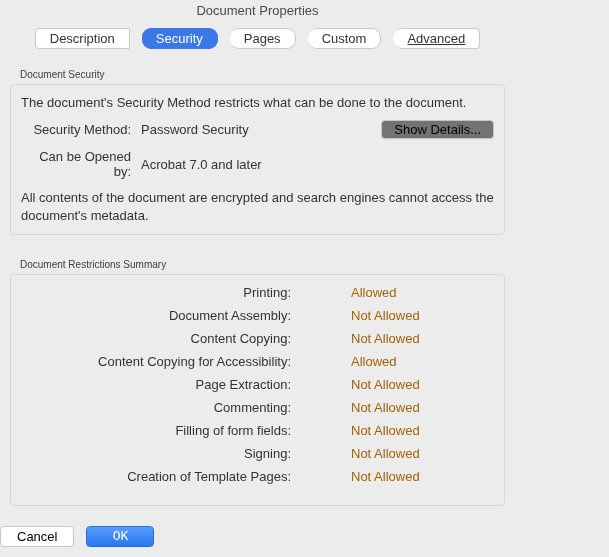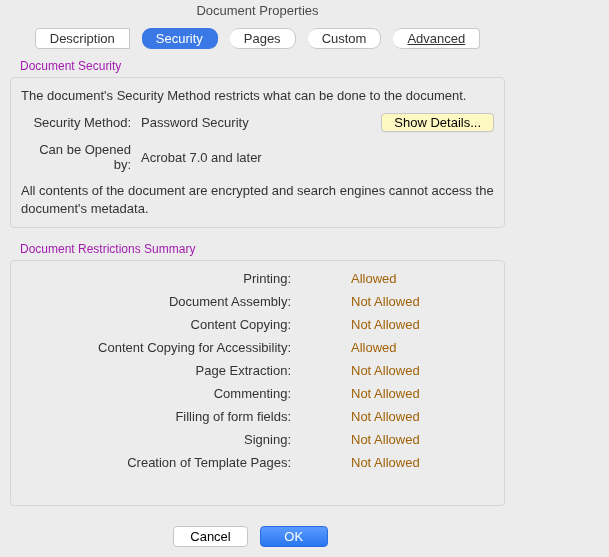--- a/index.html
+++ b/index.html
@@ -49,23 +49,23 @@
 }
 .tab + .tab { border-left: none; border-radius: 9px; }
 .tab:first-child { border-top-left-radius: 4px; border-bottom-left-radius: 4px; }
 .tab:last-child { border-top-right-radius: 4px; border-bottom-right-radius: 4px; text-decoration: underline; }
 .tab.active {
   background: #3a78e6;
   color: #fff;
   border-color: #3a78e6;
 }
 .section-title {
-  font-size: 12px;
-  color: #a21caf;
-  margin: 2px 0 4px 10px;
+  font-size: 10px;
+  color: #404040;
+  margin: 12px 0 4px 10px;
 }
 .panel {
   background: #ececec;
   border: 1px solid #d6d6d6;
   border-radius: 4px;
   padding: 10px 10px 10px 10px;
   margin: 0 0 12px 0;
 }
 .intro {
   margin-bottom: 10px;
@@ -81,21 +81,21 @@
   text-align: right;
   margin-right: 10px;
   color: #333;
 }
 .sec-value {
   color: #333;
 }
 .show-details {
   margin-left: auto;
   padding: 1px 12px;
-  background: #fef9c3;
+  background: #737373;
   border: 1px solid #c6c6c6;
   border-radius: 4px;
   font-size: 13px;
   box-shadow: 0 1px 0 rgba(0,0,0,0.03);
   cursor: default;
 }
 .encrypt-note {
   color: #333;
   margin-top: 6px;
   line-height: 1.35;
@@ -114,38 +114,39 @@
   width: 270px;
   text-align: right;
   margin-right: 12px;
   color: #333;
 }
 .rest-value {
   color: #a16207;
 }
 .footer {
   display: flex;
-  justify-content: center;
+  justify-content: flex-start;
   gap: 12px;
   padding: 12px 14px 10px 0;
 }
 .btn {
   min-width: 68px;
   padding: 2px 16px;
   background: #fff;
   border: 1px solid #c6c6c6;
   border-radius: 4px;
   font-size: 13px;
   text-align: center;
   cursor: default;
 }
 .btn.primary {
   background: linear-gradient(#5a9bff, #2a76f0);
   border: 1px solid #2a6be0;
   color: #fff;
+  font-family: Liberation Mono, monospace;
 }
 </style>
 </head>
 <body>
 
 <div class="window">
   <div class="titlebar">Document Properties</div>
 
   <div class="content-wrap">
 

